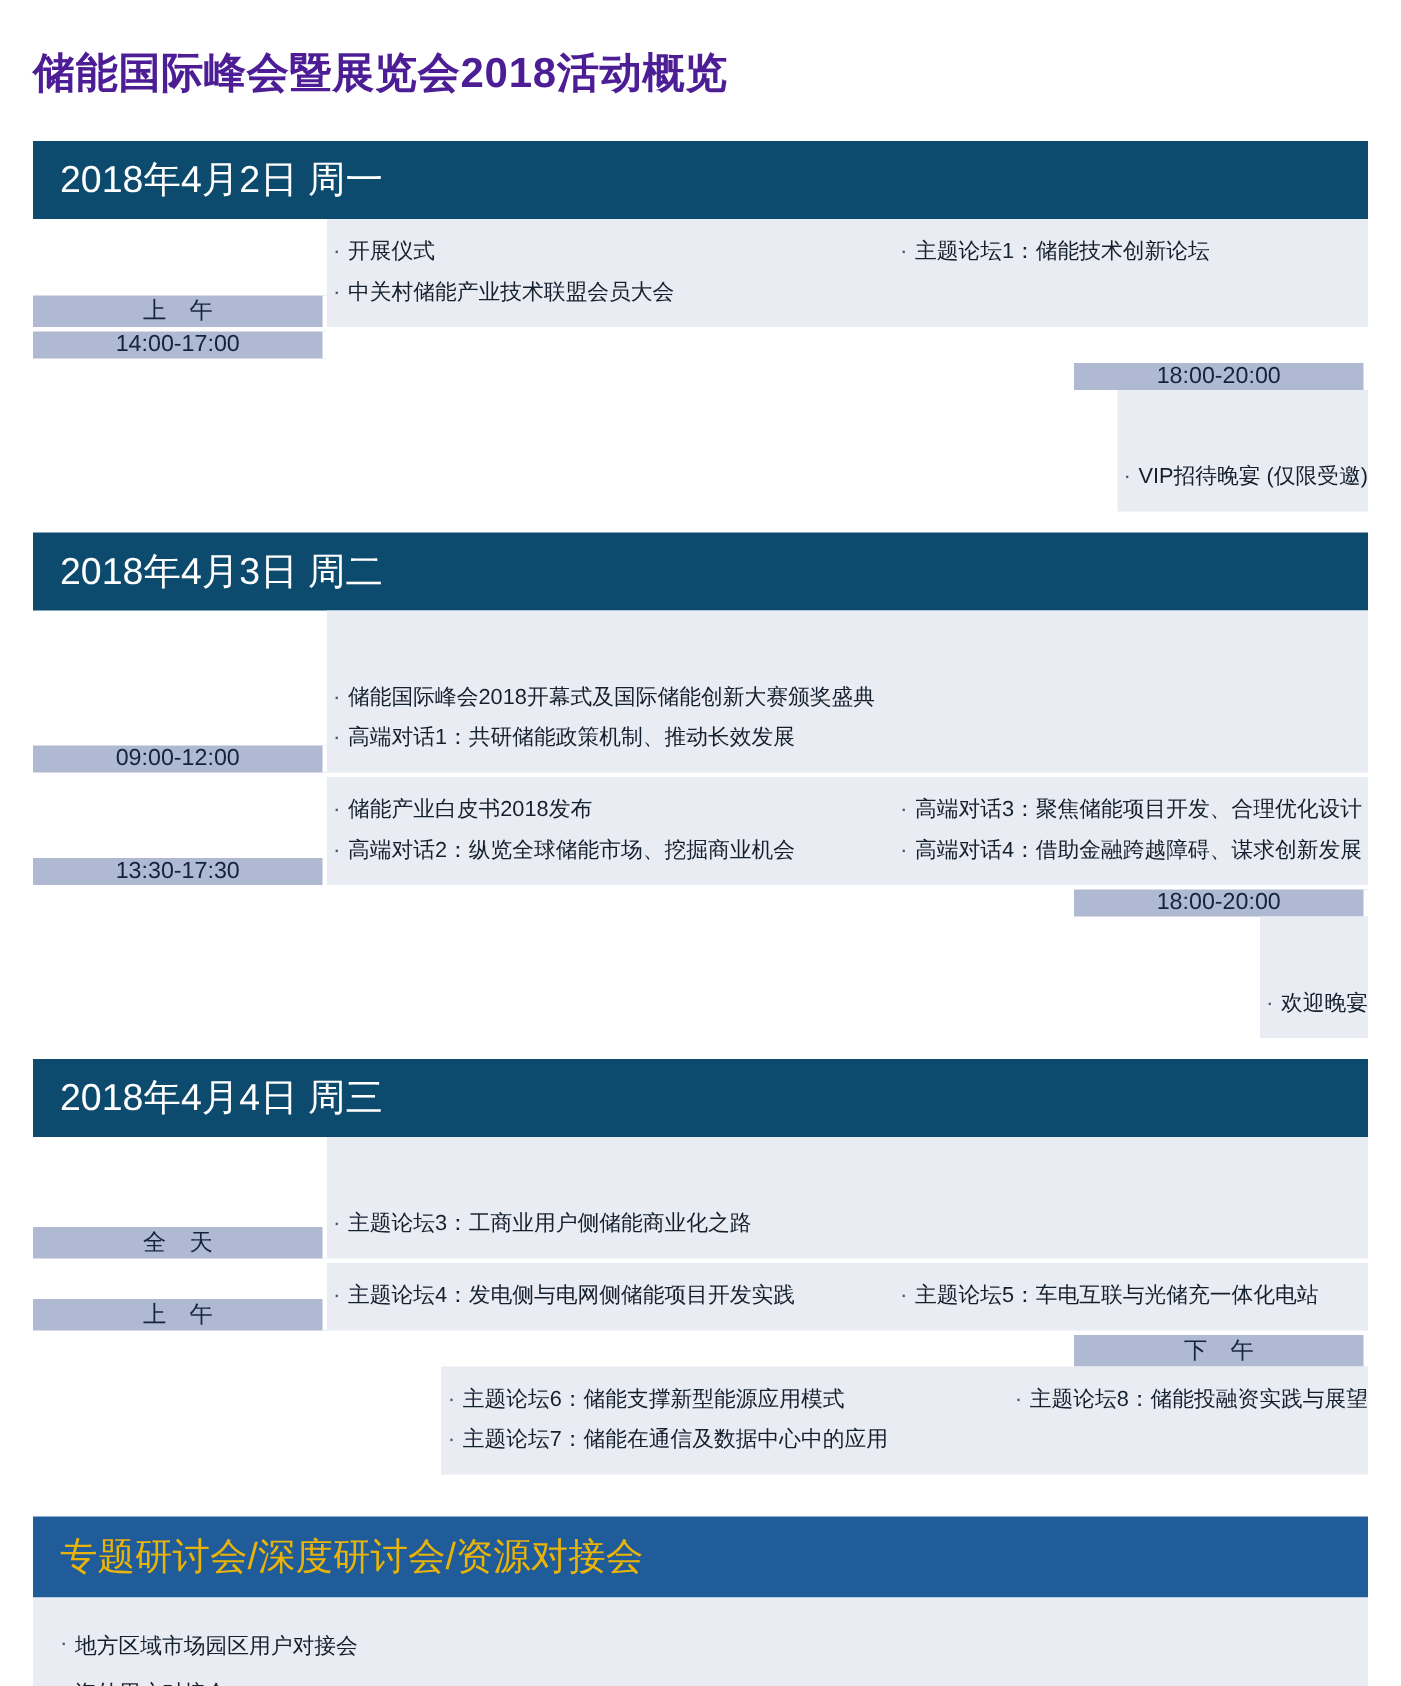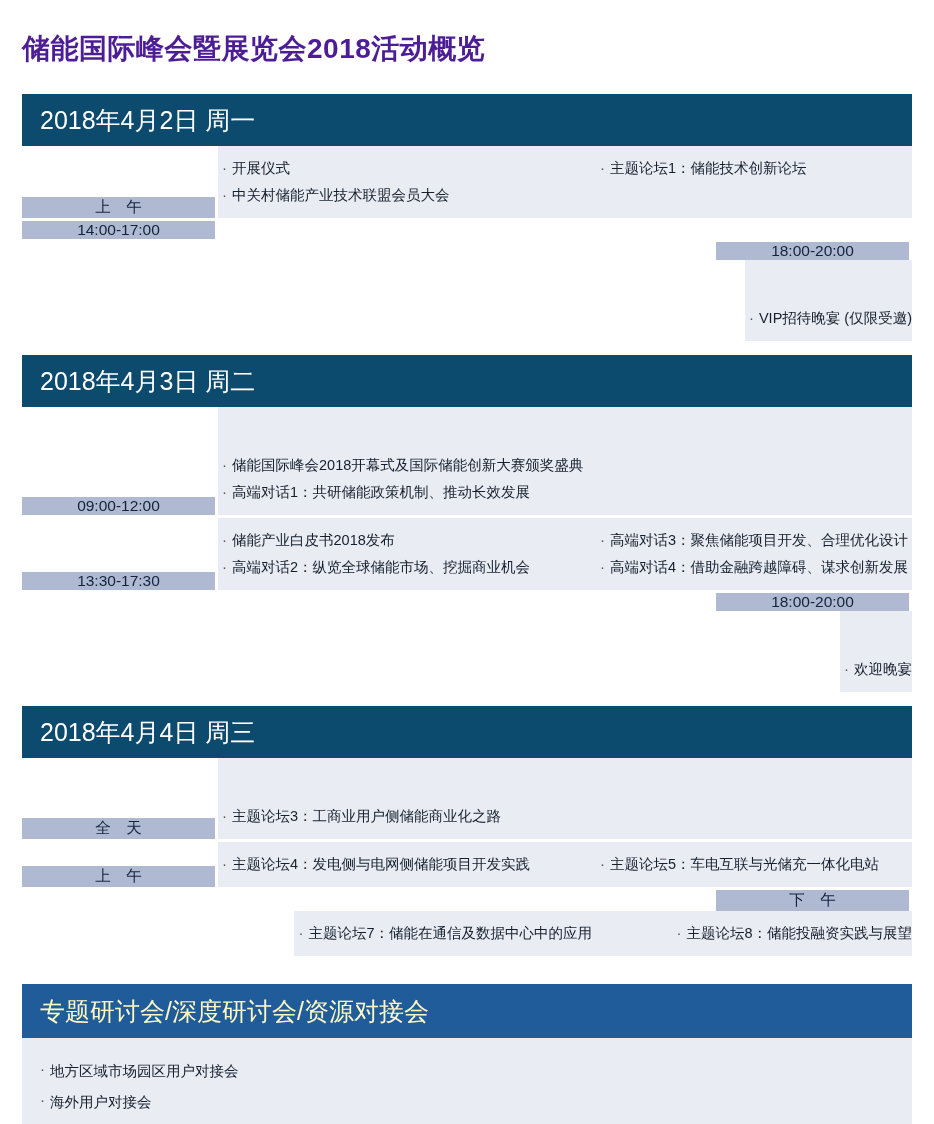--- a/index.html
+++ b/index.html
@@ -97,21 +97,21 @@
 
   .block { margin-bottom: 0; }
   .gap { height: 14px; }
 
   
   .section {
     margin-top: 28px;
   }
   .section-header {
     background: #1F5C99;
-    color: #fef9c3;
+    color: #eab308;
     font-size: 25px;
     height: 54px;
     line-height: 54px;
     padding-left: 18px;
     box-sizing: border-box;
   }
   .section-body {
     display: flex;
     background: #E9ECF3;
     padding: 14px 0 18px 0;
@@ -243,20 +243,21 @@
           </div>
         </div>
       </div>
     </div>
 
     <div class="row">
       <div class="time-cell">下　午</div>
       <div class="content-cell">
         <div class="line">
           <div class="col-a">
+            <div class="item">主题论坛6：储能支撑新型能源应用模式</div>
             <div class="item">主题论坛7：储能在通信及数据中心中的应用</div>
           </div>
           <div class="col-b">
             <div class="item">主题论坛8：储能投融资实践与展望</div>
           </div>
         </div>
       </div>
     </div>
   </div>
 

